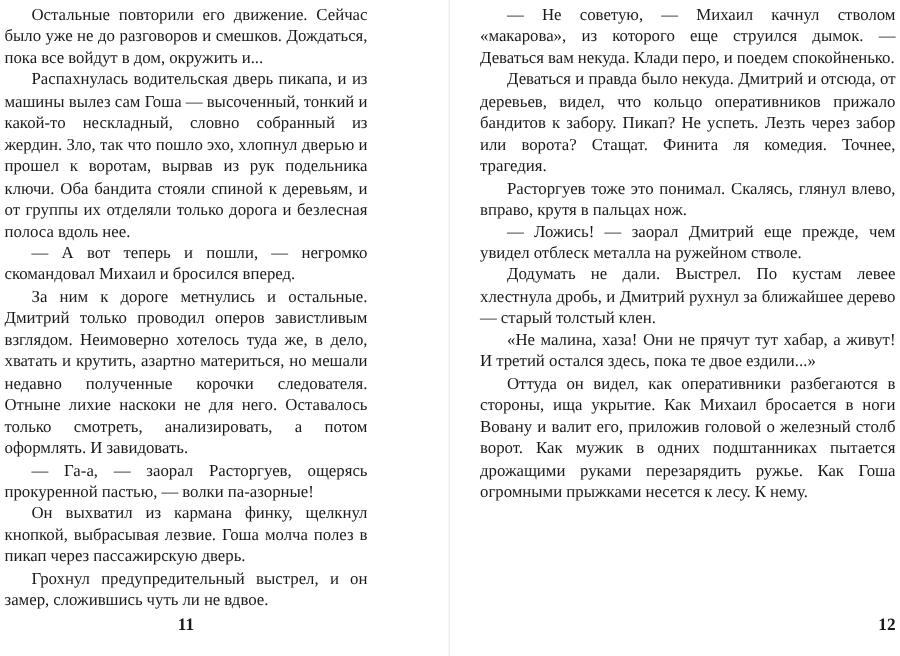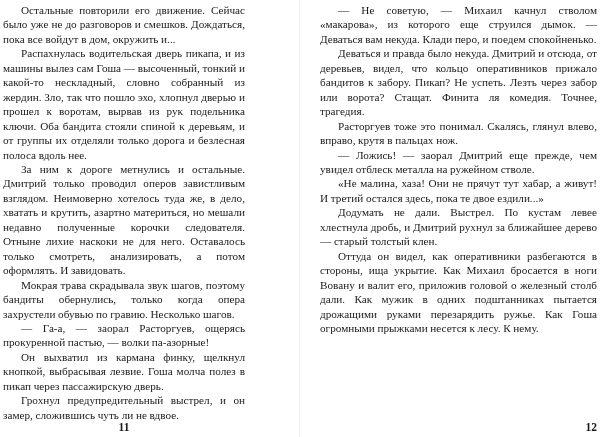--- a/index.html
+++ b/index.html
@@ -53,21 +53,21 @@
     hyphens: none;
     word-spacing: -0.1px;
   }
   .body-text p {
     margin: 0;
     text-indent: 18px;
     white-space: pre-wrap;
   }
   .folio {
     position: absolute;
-    bottom: 3px;
+    bottom: 13px;
     font-size: 11.5px;
     font-weight: bold;
     line-height: 13px;
     text-align: center;
   }
   .folio-left {
     left: 3px;
     width: 242px;
   }
   .folio-right {
@@ -80,36 +80,36 @@
 <body>
 
 <div class="spread">
 
   <div class="gutter-line"></div>
 
   <div class="page page-left">
     <div class="body-text">
       <p>Остальные повторили его движение. Сейчас было уже не до разговоров и смешков. Дождаться, пока все войдут в дом, окружить и...</p>
       <p>Распахнулась водительская дверь пикапа, и из машины вылез сам Гоша — высоченный, тонкий и какой-то нескладный, словно собранный из жердин. Зло, так что пошло эхо, хлопнул дверью и прошел к воротам, вырвав из рук подельника ключи. Оба бандита стояли спиной к деревьям, и от группы их отделяли только дорога и безлесная полоса вдоль нее.</p>
+      <p>— А вот теперь и пошли, — негромко скомандовал Михаил и бросился вперед.</p>
       <p>За ним к дороге метнулись и остальные. Дмитрий только проводил оперов завистливым взглядом. Неимоверно хотелось туда же, в дело, хватать и крутить, азартно материться, но мешали недавно полученные корочки следователя. Отныне лихие наскоки не для него. Оставалось только смотреть, анализировать, а потом оформлять. И завидовать.</p>
-      <p>Мокрая трава скрадывала звук шагов, поэтому бандиты обернулись, только когда опера захрустели обувью по гравию. Несколько шагов.</p>
       <p>— Га-а, — заорал Расторгуев, ощерясь прокуренной пастью, — волки па-азорные!</p>
       <p>Он выхватил из кармана финку, щелкнул кнопкой, выбрасывая лезвие. Гоша молча полез в пикап через пассажирскую дверь.</p>
       <p>Грохнул предупредительный выстрел, и он замер, сложившись чуть ли не вдвое.</p>
     </div>
   </div>
 
   <div class="page page-right">
     <div class="body-text">
       <p>— Не советую, — Михаил качнул стволом «макарова», из которого еще струился дымок. — Деваться вам некуда. Клади перо, и поедем спокойненько.</p>
       <p>Деваться и правда было некуда. Дмитрий и отсюда, от деревьев, видел, что кольцо оперативников прижало бандитов к забору. Пикап? Не успеть. Лезть через забор или ворота? Стащат. Финита ля комедия. Точнее, трагедия.</p>
       <p>Расторгуев тоже это понимал. Скалясь, глянул влево, вправо, крутя в пальцах нож.</p>
       <p>— Ложись! — заорал Дмитрий еще прежде, чем увидел отблеск металла на ружейном стволе.</p>
+      <p>Додумать не дали. Выстрел. По кустам левее хлестнула дробь, и Дмитрий рухнул за ближайшее дерево — старый толстый клен.</p>
       <p>«Не малина, хаза! Они не прячут тут хабар, а живут! И третий остался здесь, пока те двое ездили...»</p>
-      <p>Додумать не дали. Выстрел. По кустам левее хлестнула дробь, и Дмитрий рухнул за ближайшее дерево — старый толстый клен.</p>
-      <p>Оттуда он видел, как оперативники разбегаются в стороны, ища укрытие. Как Михаил бросается в ноги Вовану и валит его, приложив головой о железный столб дали. Как мужик в одних подштанниках пытается дрожащими руками перезарядить ружье. Как Гоша огромными прыжками несется к лесу. К нему.</p>
+      <p>Оттуда он видел, как оперативники разбегаются в стороны, ища укрытие. Как Михаил бросается в ноги Вовану и валит его, приложив головой о железный столб ворот. Как мужик в одних подштанниках пытается дрожащими руками перезарядить ружье. Как Гоша огромными прыжками несется к лесу. К нему.</p>
     </div>
   </div>
 
   <div class="folio folio-left">11</div>
   <div class="folio folio-right">12</div>
 
 </div>
 
 </body></html>

